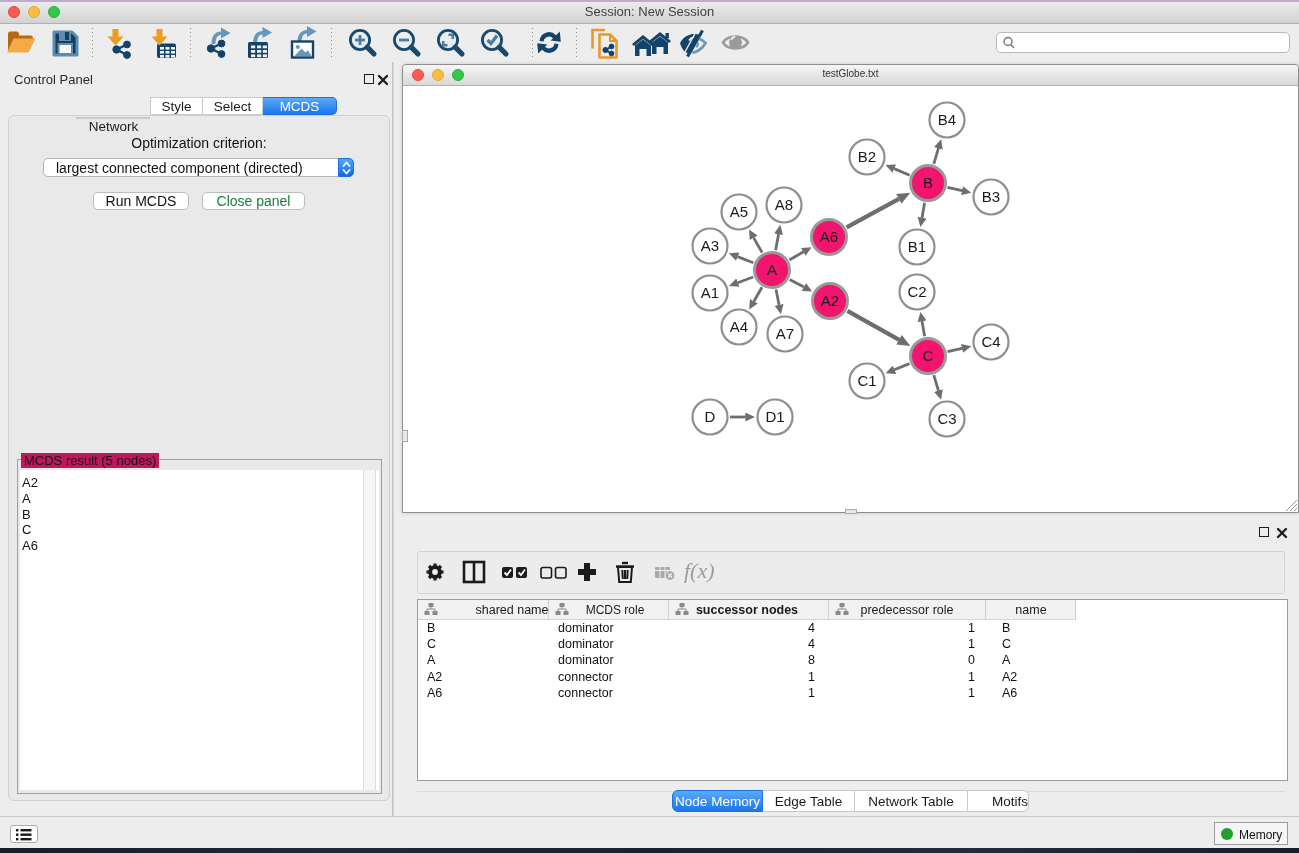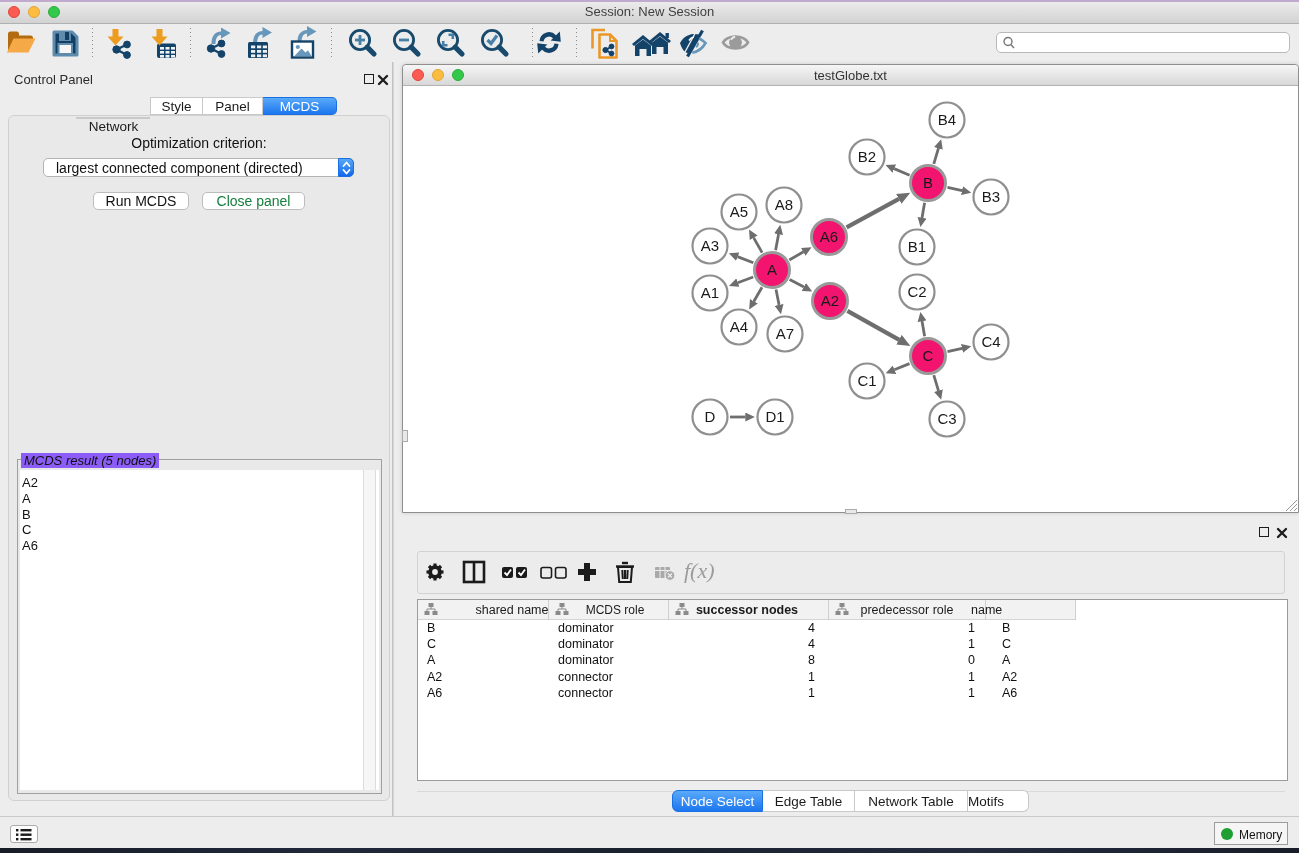--- a/index.html
+++ b/index.html
@@ -166,51 +166,51 @@
 <div class="abs" style="left:364px;top:74px;width:10px;height:10px;border:1.6px solid #1c1c1c;"></div>
 <svg class="abs" style="left:377px;top:74px" width="12" height="12">
     <path d="M2 2 L10 10 M10 2 L2 10" stroke="#1c1c1c" stroke-width="2.3" stroke-linecap="round"></path>
   </svg>
 
 <div class="abs" style="left:8px;top:115px;width:382px;height:686px;background:#e9e9e9;border:1px solid #d0d0d0;border-radius:6px;"></div>
 
 <div class="abs" style="left:76px;top:97px;height:18px;display:flex;font-size:13.5px;">
  <div style="width:74px;background:#fff;border:1px solid #c9c9c9;border-right:none;border-radius:5px 0 0 5px;text-align:center;line-height:17px;color:#1b1b1b;margin-top:20px;">Network</div>
  <div style="width:52px;background:#fff;border:1px solid #c9c9c9;border-right:none;text-align:center;line-height:17px;color:#1b1b1b;">Style</div>
- <div style="width:61px;background:#fff;border:1px solid #c9c9c9;text-align:center;line-height:17px;color:#1b1b1b;">Panel</div>
+ <div style="width:61px;background:#fff;border:1px solid #c9c9c9;text-align:center;line-height:17px;color:#1b1b1b;">Select</div>
  <div style="width:74px;background:linear-gradient(#5aaaf9,#1c76ee);border:1px solid #1a6fe2;border-left:none;border-radius:0 5px 5px 0;text-align:center;line-height:17px;color:#fff;">MCDS</div>
 </div>
 
 <div class="abs" style="left:8px;top:135px;width:382px;text-align:center;font-size:14px;color:#111;">Optimization criterion:</div>
 
 <div class="abs" style="left:43px;top:158px;width:311px;height:19px;background:#fff;border:1px solid #b3b3b3;border-radius:5px;"></div>
 <div class="abs" style="left:56px;top:160px;font-size:14px;color:#111;">largest connected component (directed)</div>
 <div class="abs" style="left:338px;top:158px;width:16px;height:19px;background:linear-gradient(#56a7f9,#1268ed);border-radius:0 5px 5px 0;border:1px solid #1a6fe2;"></div>
 <svg class="abs" style="left:340px;top:160px" width="14" height="16">
     <path d="M3.5 6 L6.5 2.5 L9.5 6" fill="none" stroke="#fff" stroke-width="1.8" stroke-linecap="round" stroke-linejoin="round"></path>
     <path d="M3.5 10 L6.5 13.5 L9.5 10" fill="none" stroke="#fff" stroke-width="1.8" stroke-linecap="round" stroke-linejoin="round"></path>
   </svg>
 
 <div class="abs" style="left:93px;top:192px;width:96px;height:18px;background:#fff;border:1px solid #bdbdbd;border-radius:5px;text-align:center;line-height:17px;font-size:14px;color:#111;">Run MCDS</div>
 <div class="abs" style="left:202px;top:192px;width:103px;height:18px;background:#fff;border:1px solid #bdbdbd;border-radius:5px;text-align:center;line-height:17px;font-size:14px;color:#15803d;">Close panel</div>
 
 <div class="abs" style="left:17px;top:459px;width:365px;height:335px;border:1px solid #9f9f9f;"></div>
-<div class="abs" style="left:21px;top:453px;font-size:13px;color:#111;background:#8b5cf6;padding:0 3px;font-style:italic;">MCDS result (5 nodes)</div>
+<div class="abs" style="left:21px;top:453px;font-size:13px;color:#111;background:#be185d;padding:0 3px;">MCDS result (5 nodes)</div>
 <div class="abs" style="left:20px;top:470px;width:359px;height:320px;background:#fff;"></div>
 <div class="abs" style="left:363px;top:470px;width:13px;height:320px;background:#f6f6f6;border-left:1px solid #dcdcdc;border-right:1px solid #dcdcdc;"></div>
 <div class="abs" style="left:22px;top:475px;font-size:13px;color:#111;line-height:15.8px;">A2<br>A<br>B<br>C<br>A6</div>
 
 <div class="abs" style="left:392px;top:62px;width:2px;height:754px;background:#d6d6d6;border-left:1px solid #c2c2c2;"></div>
 
 <div class="abs" style="left:402px;top:64px;width:897px;height:449px;background:#fff;border:1px solid #8e8e8e;border-radius:4px 4px 0 0;box-shadow:0 0 4px rgba(0,0,0,0.15);"></div>
 <div class="abs" style="left:403px;top:65px;width:895px;height:21px;background:linear-gradient(#f6f6f6,#d8d8d8);border-bottom:1px solid #b2b2b2;border-radius:4px 4px 0 0;"></div>
 <div class="abs" style="left:412px;top:69px;width:12px;height:12px;border-radius:6px;background:#fb5b51;border:1px solid #e2453c;"></div>
 <div class="abs" style="left:432px;top:69px;width:12px;height:12px;border-radius:6px;background:#fcbc40;border:1px solid #e0a633;"></div>
 <div class="abs" style="left:452px;top:69px;width:12px;height:12px;border-radius:6px;background:#34c84a;border:1px solid #2aad3c;"></div>
-<div class="abs" style="left:403px;top:68px;width:895px;text-align:center;font-size:13px;color:#333;">testGlobe.txt</div>
+<div class="abs" style="left:403px;top:68px;width:895px;text-align:center;font-size:10px;color:#333;">testGlobe.txt</div>
 <svg class="abs" style="left:1284px;top:498px" width="14" height="14">
     <g stroke="#9a9a9a" stroke-width="1">
       <line x1="13" y1="2" x2="2" y2="13"></line>
       <line x1="13" y1="6" x2="6" y2="13"></line>
       <line x1="13" y1="10" x2="10" y2="13"></line>
     </g>
   </svg>
 <div class="abs" style="left:402px;top:430px;width:6px;height:12px;background:#e8e8e8;border:1px solid #aaa;"></div>
 <div class="abs" style="left:845px;top:509px;width:12px;height:5px;background:#e8e8e8;border:1px solid #aaa;"></div>
 
@@ -353,21 +353,21 @@
 <div class="abs" style="left:418px;top:600px;width:657px;height:20px;background:#f2f2f2;border-bottom:1px solid #d4d4d4;"></div>
 <div class="abs" style="left:548px;top:600px;width:1px;height:20px;background:#cfcfcf;"></div>
 <div class="abs" style="left:452px;top:603px;width:120px;text-align:center;font-size:12.5px;color:#1b1b1b;">shared name</div>
 <div class="abs" style="left:668px;top:600px;width:1px;height:20px;background:#cfcfcf;"></div>
 <div class="abs" style="left:555px;top:603px;width:120px;text-align:center;font-size:12px;color:#1b1b1b;">MCDS role</div>
 <div class="abs" style="left:828px;top:600px;width:1px;height:20px;background:#cfcfcf;"></div>
 <div class="abs" style="left:687px;top:603px;width:120px;text-align:center;font-size:12.5px;color:#1b1b1b;font-weight:bold;">successor nodes</div>
 <div class="abs" style="left:985px;top:600px;width:1px;height:20px;background:#cfcfcf;"></div>
 <div class="abs" style="left:847px;top:603px;width:120px;text-align:center;font-size:12.5px;color:#1b1b1b;">predecessor role</div>
 <div class="abs" style="left:1075px;top:600px;width:1px;height:20px;background:#cfcfcf;"></div>
-<div class="abs" style="left:971px;top:603px;width:120px;text-align:left;font-size:12.5px;color:#1b1b1b;">name</div>
+<div class="abs" style="left:971px;top:603px;width:120px;text-align:center;font-size:12.5px;color:#1b1b1b;">name</div>
 <svg class="abs" style="left:424px;top:602px" width="15" height="15">
     <g fill="#8a8a8a">
       <rect x="4.5" y="1" width="5" height="4"></rect>
       <rect x="0.5" y="9" width="5" height="4"></rect>
       <rect x="8.5" y="9" width="5" height="4"></rect>
     </g>
     <g stroke="#8a8a8a" stroke-width="1" fill="none">
       <path d="M7 5 L7 7 M3 9 L3 7 L11 7 L11 9"></path>
     </g>
   </svg>
@@ -422,24 +422,24 @@
 <div class="abs" style="left:895px;top:669.6000000000001px;width:80px;text-align:right;font-size:12.5px;color:#111;">1</div>
 <div class="abs" style="left:1002px;top:669.6000000000001px;font-size:12.5px;color:#111;">A2</div>
 <div class="abs" style="left:427px;top:685.8000000000002px;font-size:12.5px;color:#111;">A6</div>
 <div class="abs" style="left:558px;top:685.8000000000002px;font-size:12.5px;color:#111;">connector</div>
 <div class="abs" style="left:735px;top:685.8000000000002px;width:80px;text-align:right;font-size:12.5px;color:#111;">1</div>
 <div class="abs" style="left:895px;top:685.8000000000002px;width:80px;text-align:right;font-size:12.5px;color:#111;">1</div>
 <div class="abs" style="left:1002px;top:685.8000000000002px;font-size:12.5px;color:#111;">A6</div>
 <div class="abs" style="left:417px;top:791px;width:868px;height:1px;background:#d9d9d9;"></div>
 
 <div class="abs" style="left:672px;top:790px;height:22px;display:flex;font-size:13.5px;">
- <div style="width:91px;background:linear-gradient(#5aaaf9,#1c76ee);border:1px solid #1a6fe2;border-radius:6px 0 0 6px;text-align:center;line-height:21px;color:#fff;">Node Select</div>
+ <div style="width:91px;background:linear-gradient(#5aaaf9,#1c76ee);border:1px solid #1a6fe2;border-radius:6px 0 0 6px;text-align:center;line-height:21px;color:#fff;">Node Memory</div>
  <div style="width:92px;background:#fff;border:1px solid #c9c9c9;border-left:none;text-align:center;line-height:21px;color:#1b1b1b;">Edge Table</div>
  <div style="width:113px;background:#fff;border:1px solid #c9c9c9;border-left:none;text-align:center;line-height:21px;color:#1b1b1b;">Network Table</div>
- <div style="width:61px;background:#fff;border:1px solid #c9c9c9;border-left:none;border-radius:0 6px 6px 0;text-align:left;line-height:21px;color:#1b1b1b;">Motifs</div>
+ <div style="width:61px;background:#fff;border:1px solid #c9c9c9;border-left:none;border-radius:0 6px 6px 0;text-align:right;line-height:21px;color:#1b1b1b;">Motifs</div>
 </div>
 
 <div class="abs" style="left:0;top:816px;width:1299px;height:1px;background:#c9c9c9;"></div>
 <div class="abs" style="left:10px;top:825px;width:28px;height:18px;background:#fdfdfd;border:1px solid #ababab;border-radius:3px;"></div>
 <svg class="abs" style="left:16px;top:829px" width="16" height="12">
     <g fill="#1b1b1b">
       <rect x="0" y="0" width="2.4" height="2.4"></rect>
       <rect x="0" y="4.5" width="2.4" height="2.4"></rect>
       <rect x="0" y="9" width="2.4" height="2.4"></rect>
       <rect x="4.5" y="0" width="11" height="2.4"></rect>

